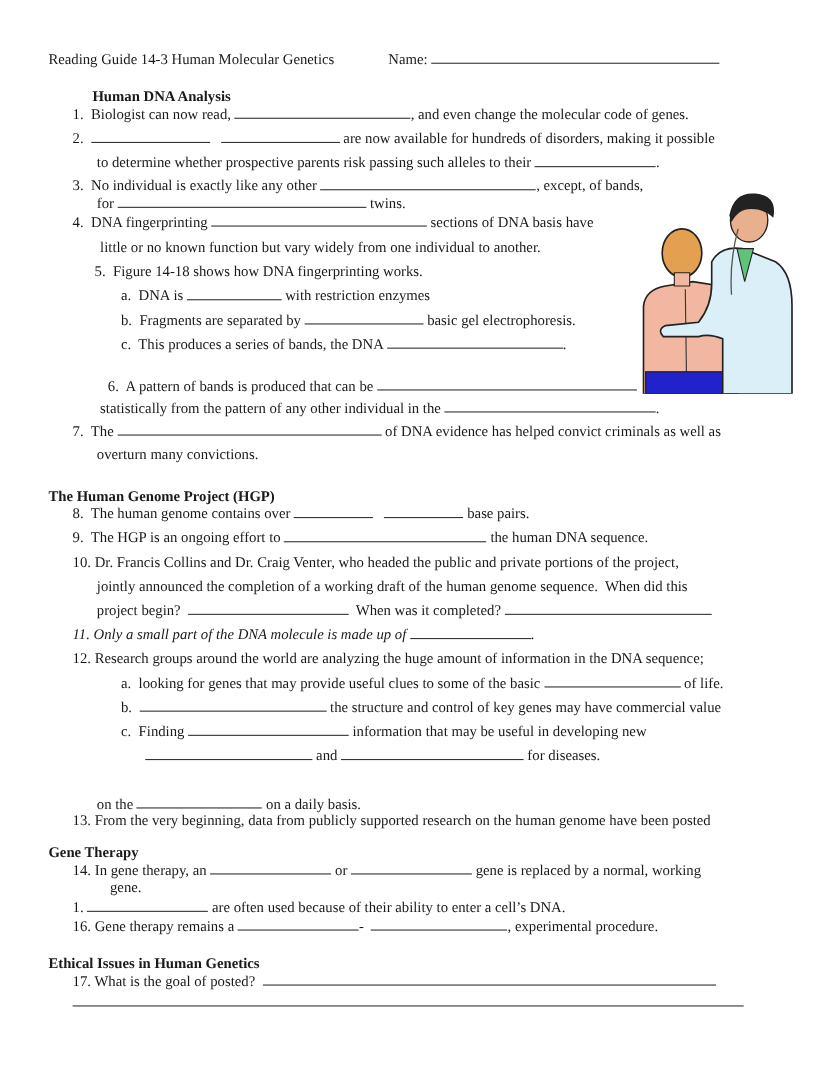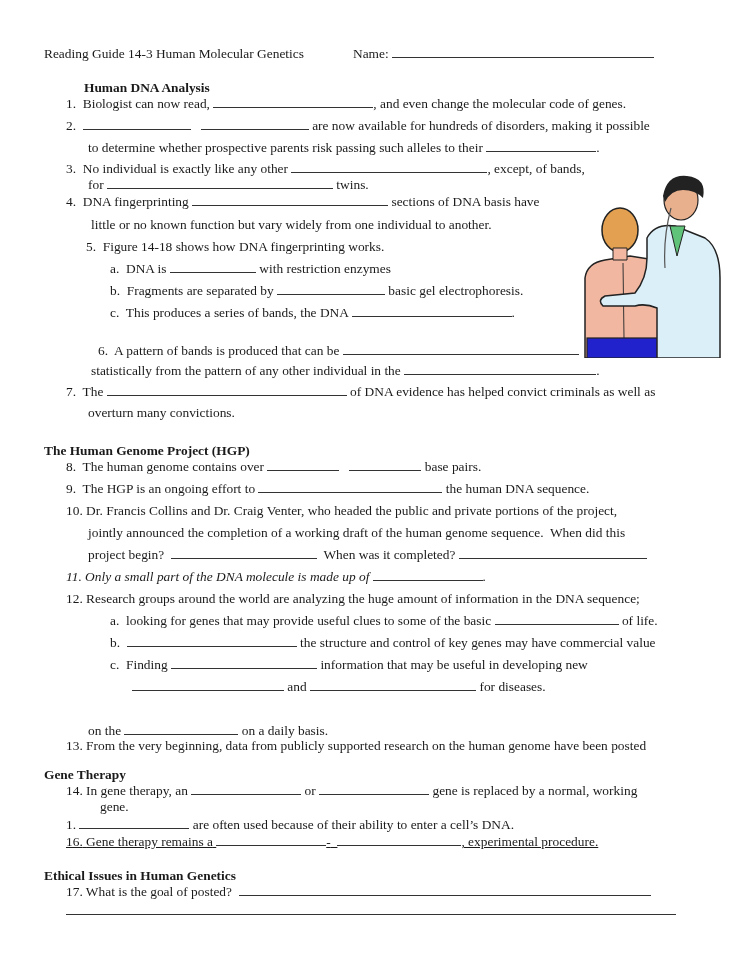--- a/index.html
+++ b/index.html
@@ -57,21 +57,21 @@
 <div class="ln" style="left:110px;top:657px;"><span>c.</span>  <span>Finding</span> <span class="blank" style="width:146px"></span> <span>information that may be useful in developing new</span></div>
 <div class="ln" style="left:132px;top:679px;"><span class="blank" style="width:152px"></span> <span>and</span> <span class="blank" style="width:166px"></span> <span>for diseases.</span></div>
 
 <div class="ln" style="left:66px;top:701px;margin-top:37px;"><span>13.</span> <span>From the very beginning, data from publicly supported research on the human genome have been posted</span></div>
 <div class="ln" style="left:88px;top:723px;"><span>on the</span> <span class="blank" style="width:114px"></span> <span>on a daily basis.</span></div>
 
 <div class="ln h" style="left:44px;top:767px;">Gene Therapy</div>
 <div class="ln" style="left:66px;top:783px;"><span>14.</span> <span>In gene therapy, an</span> <span class="blank" style="width:110px"></span> <span>or</span> <span class="blank" style="width:110px"></span> <span>gene is replaced by a normal, working</span></div>
 <div class="ln" style="left:88px;top:799px;margin-left:12px;">gene.</div>
 <div class="ln" style="left:66px;top:817px;"><span>1.</span> <span class="blank" style="width:110px"></span> <span>are often used because of their ability to enter a cell’s DNA.</span></div>
-<div class="ln" style="left:66px;top:834px;text-decoration:underline;"><span>16.</span> <span>Gene therapy remains a</span> <span class="blank" style="width:110px"></span><span>-</span>  <span class="blank" style="width:124px"></span><span>, experimental procedure.</span></div>
+<div class="ln" style="left:66px;top:834px;"><span>16.</span> <span>Gene therapy remains a</span> <span class="blank" style="width:110px"></span><span>-</span>  <span class="blank" style="width:124px"></span><span>, experimental procedure.</span></div>
 
 <div class="ln h" style="left:44px;top:868px;">Ethical Issues in Human Genetics</div>
 <div class="ln" style="left:66px;top:884px;"><span>17.</span> <span>What is the goal of posted?</span>  <span class="blank" style="width:412px"></span></div>
 <div style="position:absolute;left:66px;top:914px;width:610px;border-bottom:1px solid #333;"></div>
 
 <svg class="fig" viewBox="0 0 150 190">
 
   <g>
     <path d="M10 190 L10 110 Q12 95 30 92 L55 88 L80 92 Q95 96 96 110 L96 190 Z" fill="#f2b7a0" stroke="#222" stroke-width="1.5"></path>
     <ellipse cx="45" cy="62" rx="18" ry="22" fill="#e2a050" stroke="#222" stroke-width="1.5"></ellipse>

